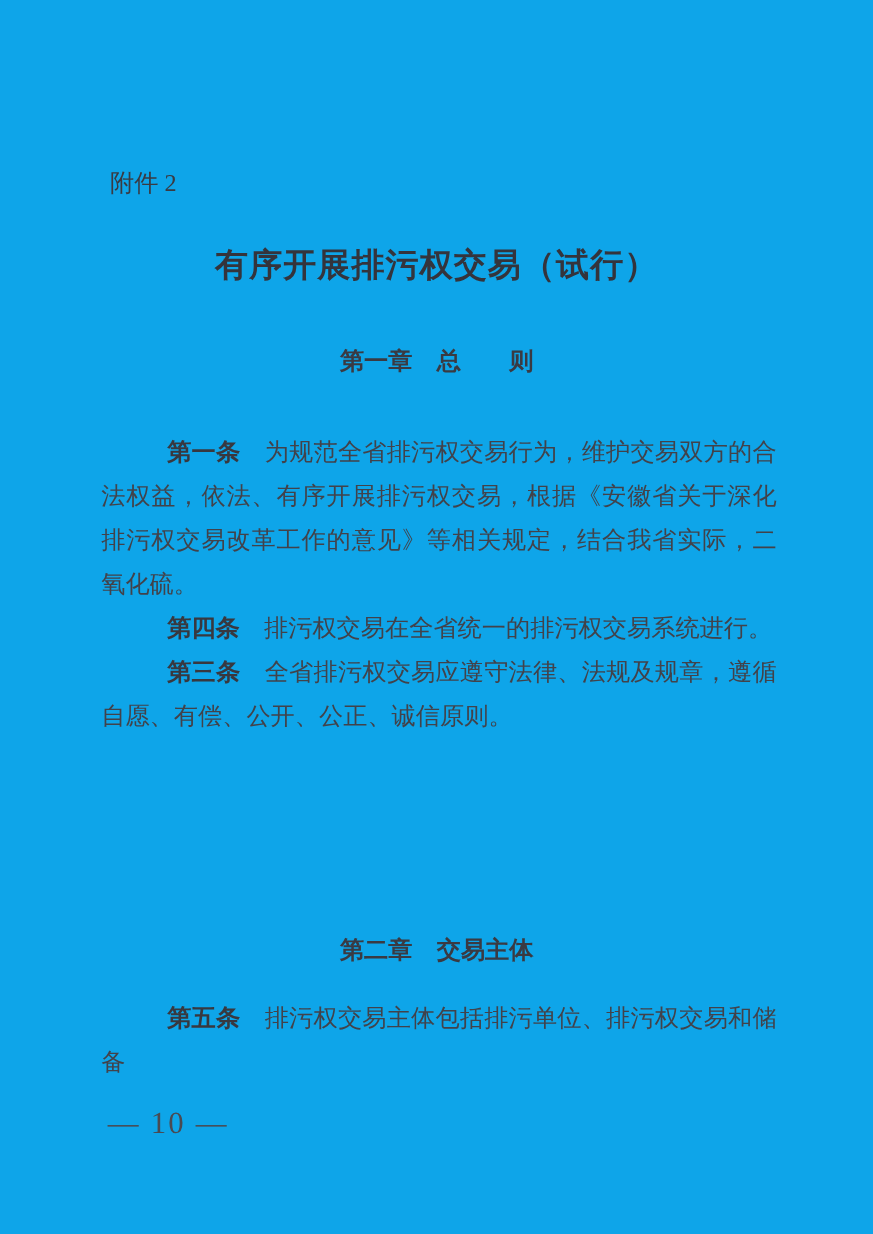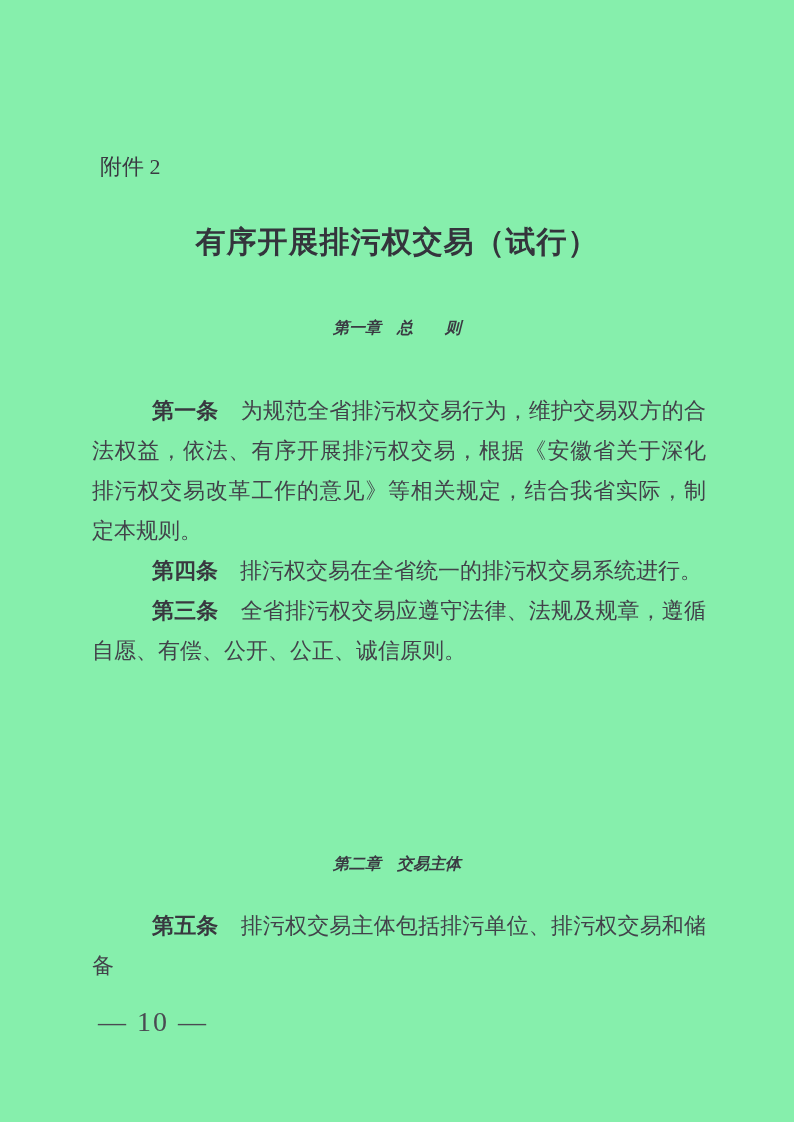--- a/index.html
+++ b/index.html
@@ -4,21 +4,21 @@
 <style>
   html, body {
     margin: 0;
     padding: 0;
     background: #ffffff;
   }
   .page {
     position: relative;
     width: 794px;
     height: 1122px;
-    background: #86efac;
+    background: #0ea5e9;
     font-family: "Liberation Serif", serif;
     color: #3e3e46;
     overflow: hidden;
   }
   .attachment {
     position: absolute;
     left: 100px;
     top: 151px;
     font-size: 22px;
     line-height: 32px;
@@ -36,25 +36,24 @@
     font-weight: bold;
     letter-spacing: 1px;
     color: #34343c;
   }
   .chapter-heading {
     position: absolute;
     left: 0;
     width: 794px;
     margin: 0;
     text-align: center;
-    font-size: 16px;
+    font-size: 22px;
     line-height: 32px;
     font-weight: bold;
     color: #3a3a42;
-    font-style: italic;
   }
   .chapter-1 { top: 312px; }
   .chapter-2 { top: 848px; }
   .body-block {
     position: absolute;
     left: 92px;
     width: 614px;
     font-size: 22px;
     line-height: 40px;
     text-align: justify;
@@ -87,21 +86,21 @@
 
 <div class="page">
 
   <div class="attachment">附件 2</div>
 
   <h1 class="doc-title">有序开展排污权交易（试行）</h1>
 
   <h2 class="chapter-heading chapter-1">第一章　总　　则</h2>
 
   <div class="body-block body-block-1">
-    <p><span class="article-lead">第一条</span><span>　为规范全省排污权交易行为，维护交易双方的合法权益，依法、有序开展排污权交易，根据《安徽省关于深化排污权交易改革工作的意见》等相关规定，结合我省实际，制定本规则。</span></p>
+    <p><span class="article-lead">第一条</span><span>　为规范全省排污权交易行为，维护交易双方的合法权益，依法、有序开展排污权交易，根据《安徽省关于深化排污权交易改革工作的意见》等相关规定，结合我省实际，二氧化硫。</span></p>
     <p><span class="article-lead">第四条</span><span>　排污权交易在全省统一的排污权交易系统进行。</span></p>
     <p><span class="article-lead">第三条</span><span>　全省排污权交易应遵守法律、法规及规章，遵循自愿、有偿、公开、公正、诚信原则。</span></p>
   </div>
 
   <h2 class="chapter-heading chapter-2">第二章　交易主体</h2>
 
   <div class="body-block body-block-2">
     <p><span class="article-lead">第五条</span><span>　排污权交易主体包括排污单位、排污权交易和储备</span></p>
   </div>
 

